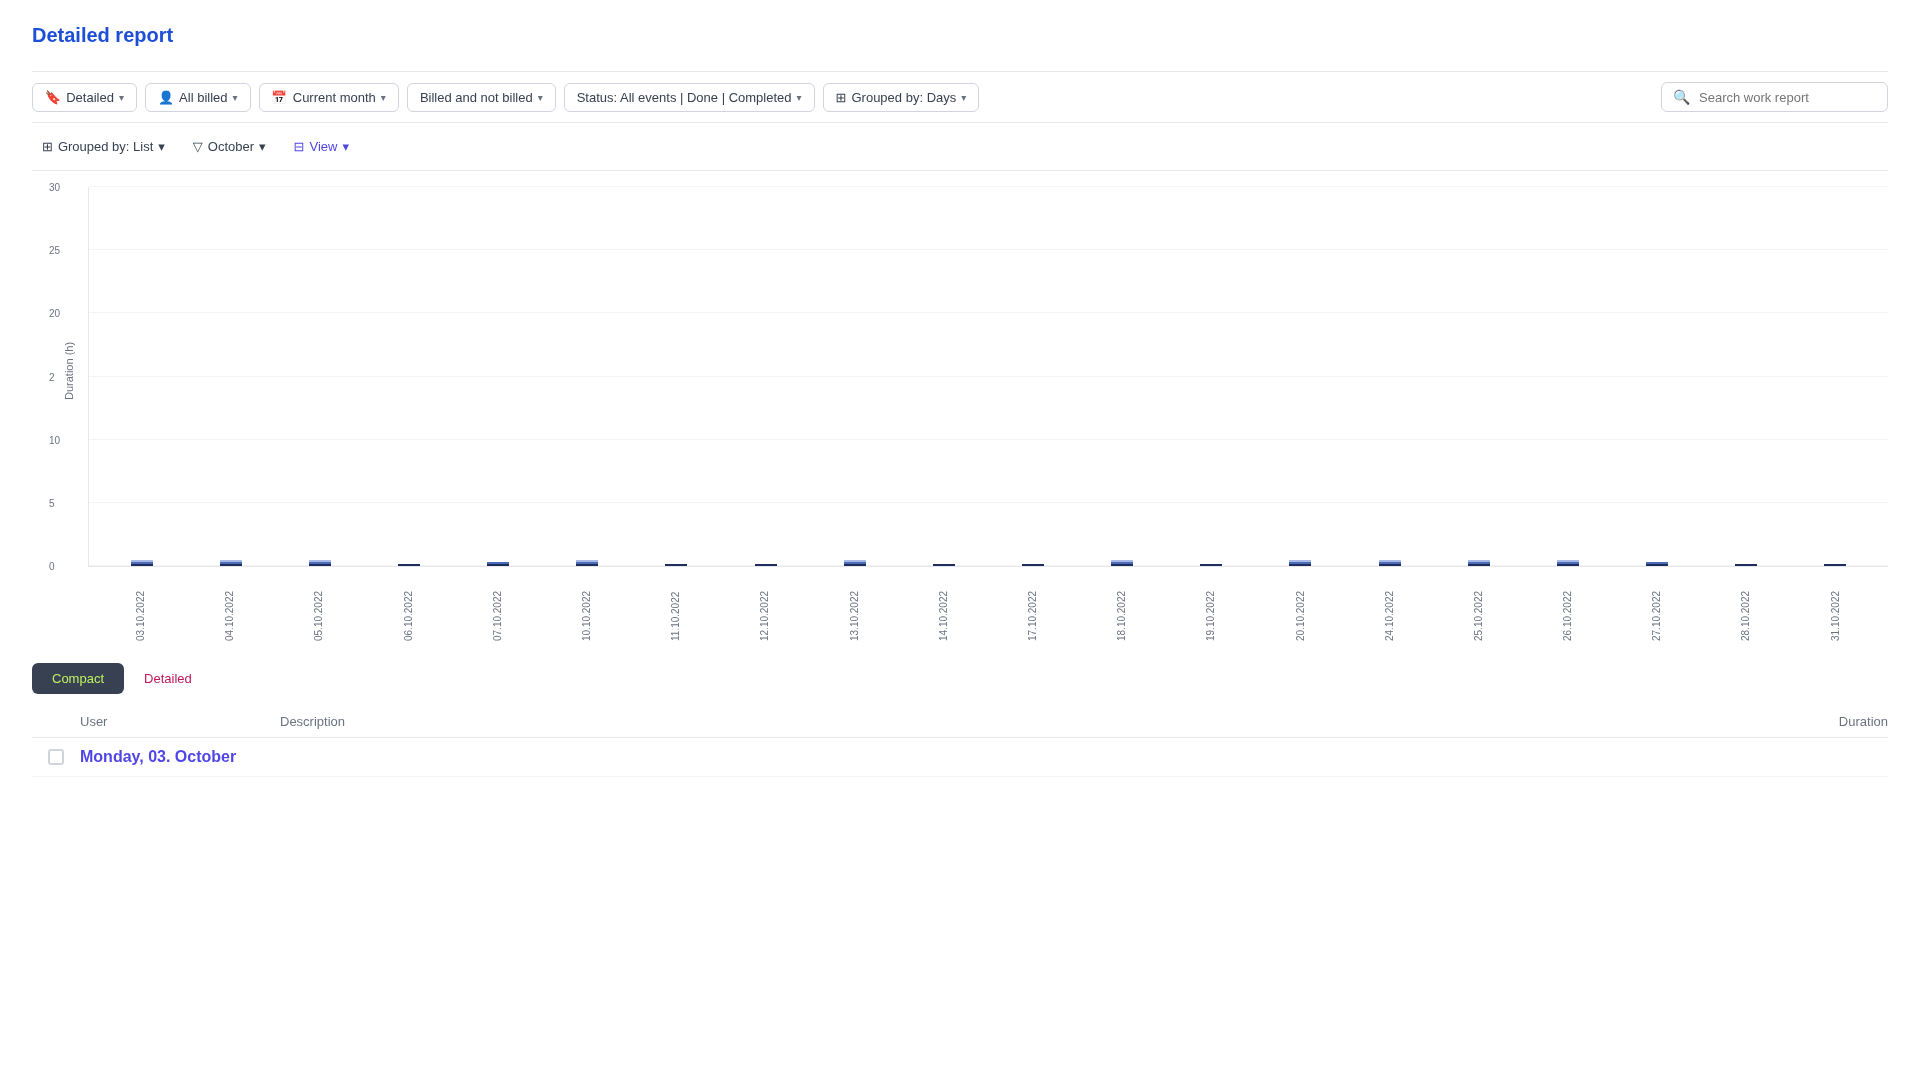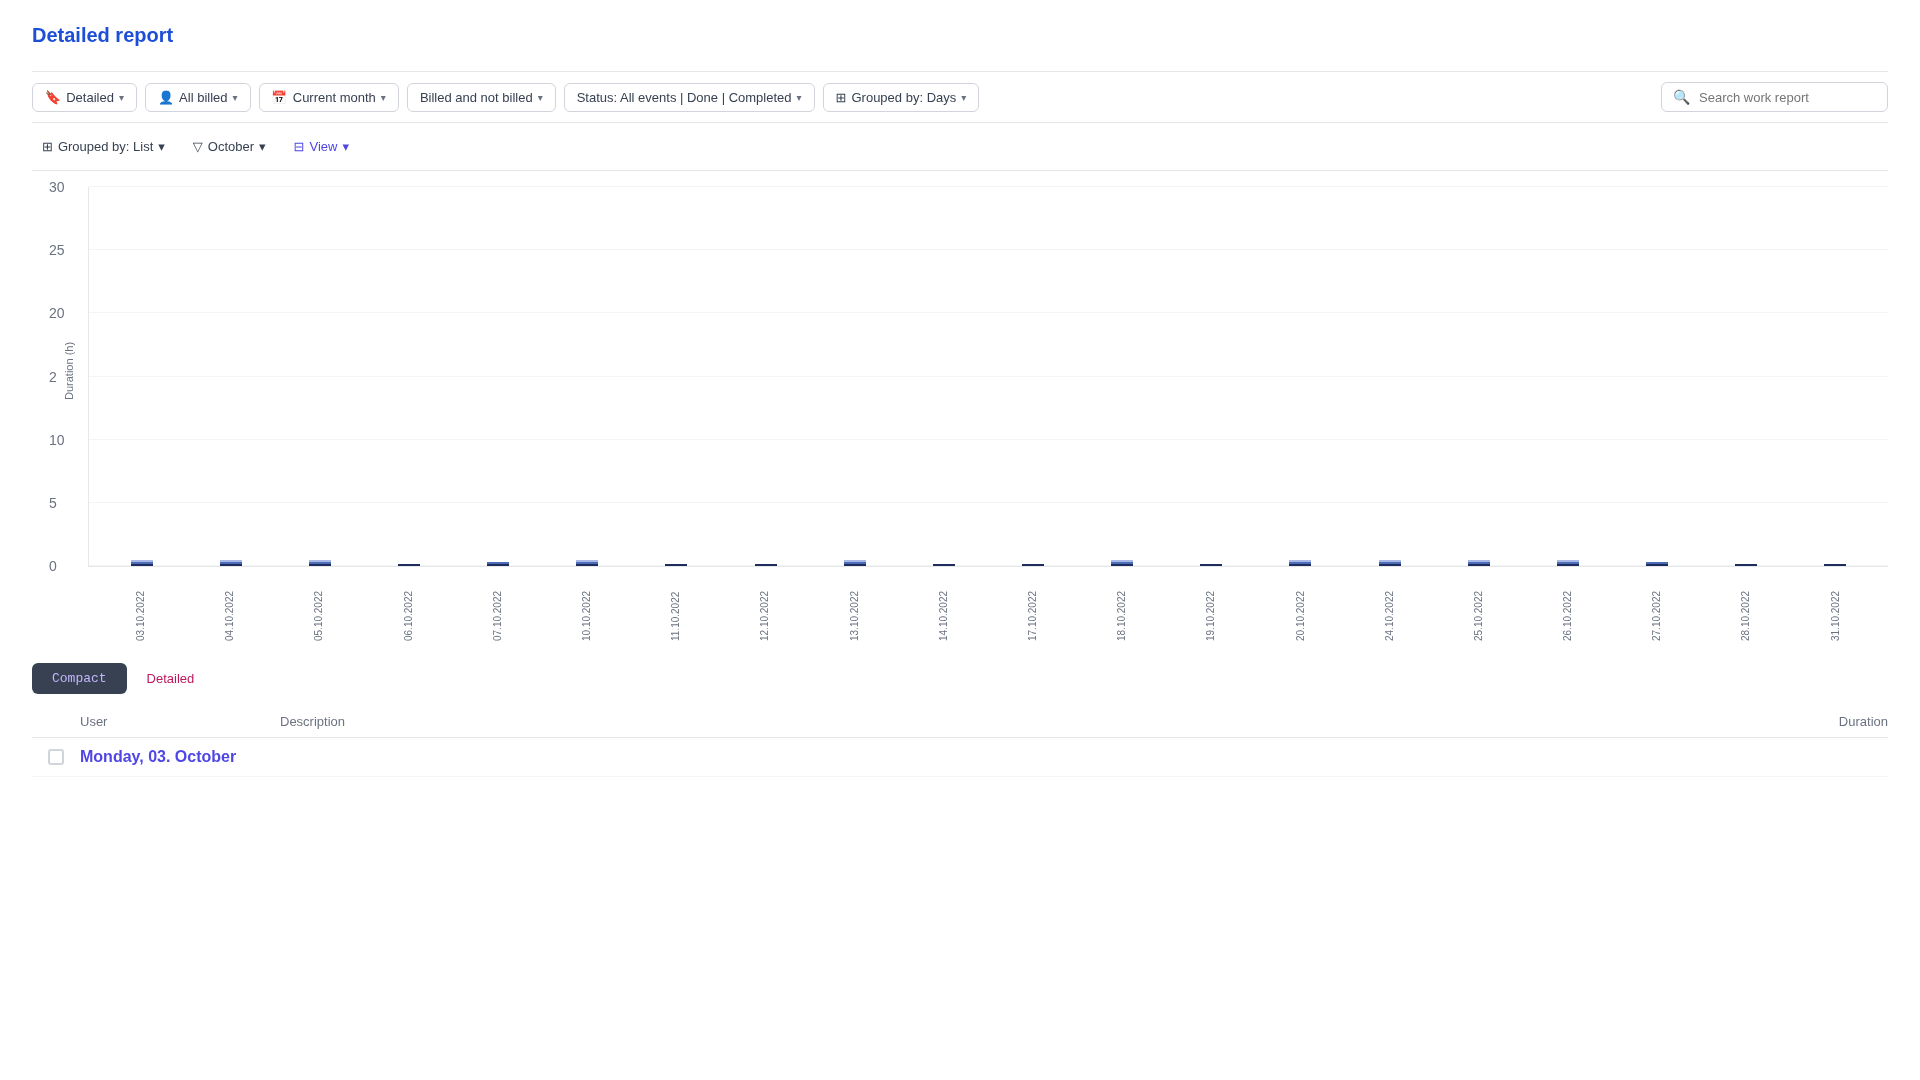--- a/index.html
+++ b/index.html
@@ -68,21 +68,21 @@
     .chart-inner {
       position: relative; height: 100%; border-left: 1px solid #e5e7eb;
       border-bottom: 1px solid #e5e7eb;
     }
 
     .y-gridlines { position: absolute; top: 0; left: 0; right: 0; bottom: 0; }
     .y-gridline {
       position: absolute; left: 0; right: 0; border-top: 1px solid #f3f4f6;
     }
     .y-label {
-      position: absolute; left: -40px; font-size: 14px; color: #6b7280;
+      position: absolute; left: -40px; font-size: 10px; color: #6b7280;
       transform: translateY(-50%);
     }
 
     .bars-area {
       position: absolute; top: 0; left: 0; right: 0; bottom: 0;
       display: flex; align-items: flex-end; justify-content: space-around;
       padding: 0 8px;
     }
 
     .bar-group {
@@ -107,21 +107,21 @@
       text-align: left;
     }
 
     
     .view-tabs { display: flex; gap: 0; margin: 16px 0 12px; }
     .view-tab {
       padding: 8px 20px; border-radius: 6px; cursor: pointer;
       font-size: 13px; font-weight: 500; color: #be185d;
       border: none; background: transparent;
     }
-    .view-tab.active { background: #374151; color: #c4b5fd; font-family: Liberation Mono, monospace; }
+    .view-tab.active { background: #374151; color: #bef264; }
 
     
     .table-header {
       display: grid; grid-template-columns: 48px 200px 1fr 140px;
       padding: 8px 0; border-bottom: 1px solid #e5e7eb;
       font-size: 13px; color: #6b7280; font-weight: 500;
     }
 
     .table-date-row {
       display: grid; grid-template-columns: 48px 1fr;

